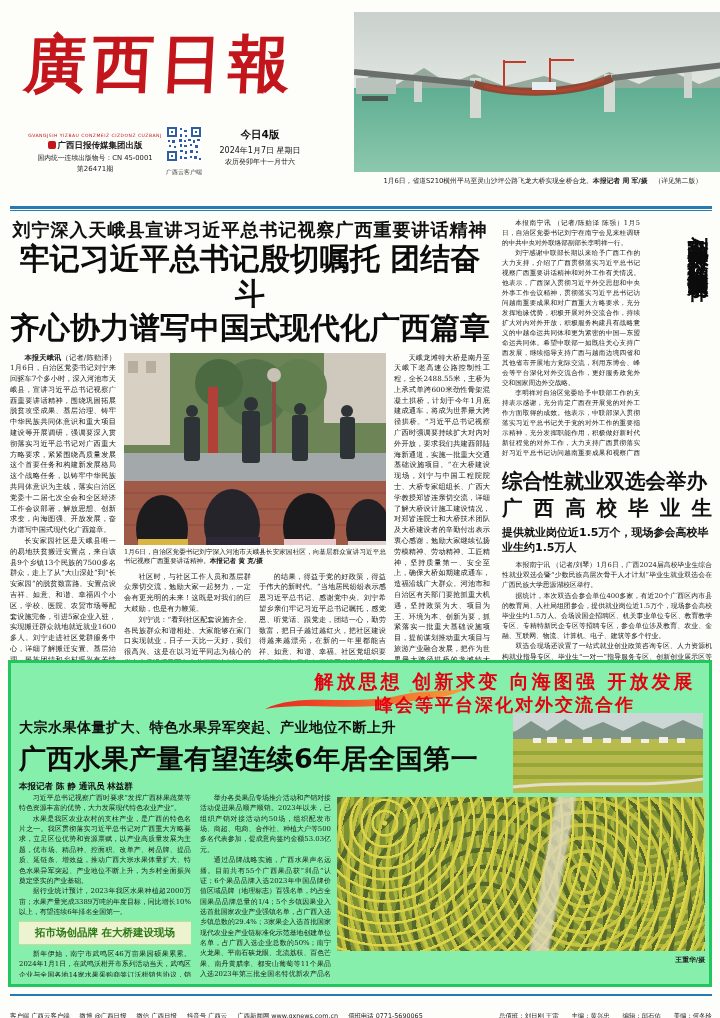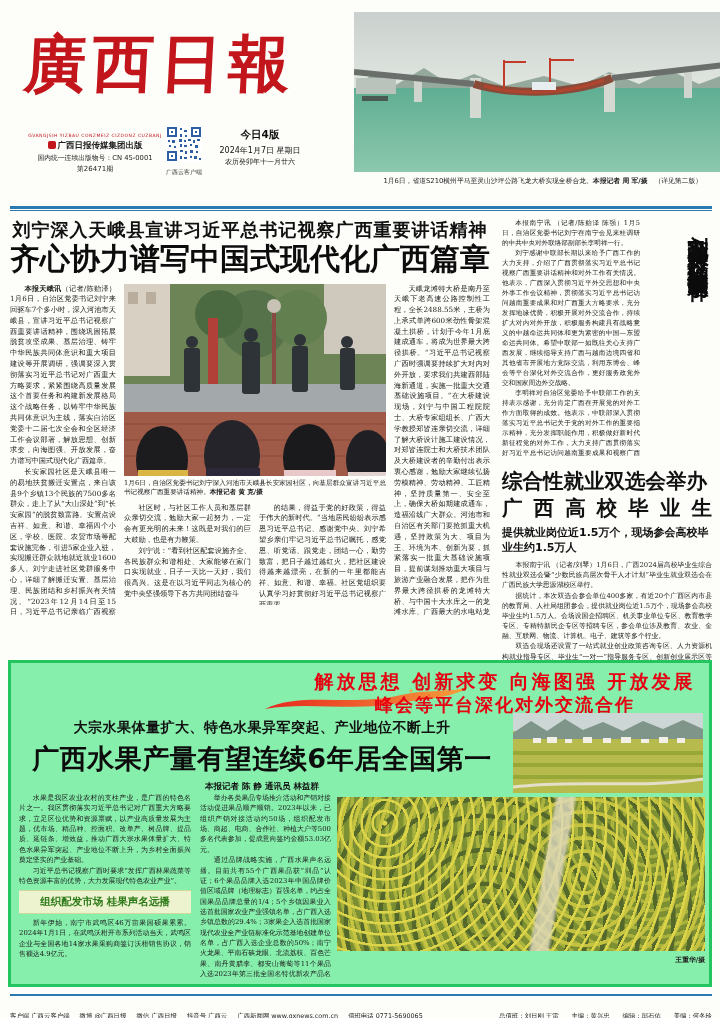--- a/index.html
+++ b/index.html
@@ -66,21 +66,21 @@
   .jf-body p { text-indent:2em; }
 
   
   .fruit { position:absolute; left:8px; top:660px; width:704px; height:327px; border:3px solid #22c55e;
            background:#86efac; }
   .banner1 { position:absolute; left:300px; right:10px; top:6px; text-align:center; color:#e60012;
              font-weight:900; font-size:19px; letter-spacing:3px; white-space:nowrap; }
   .banner2 { position:absolute; left:300px; right:10px; top:30px; text-align:center; color:#e60012;
              font-weight:900; font-size:18px; letter-spacing:2px; }
   .ribbon { position:absolute; left:250px; top:22px; width:210px; height:32px; }
-  .f-header { position:absolute; left:8px; top:56px; width:486px; text-align:center; }
+  .f-header { position:absolute; left:8px; top:56px; width:486px; text-align:left; }
   .f-kicker { font-family:"DejaVu Serif",serif; font-weight:bold; font-size:14px; color:#111; letter-spacing:.5px; }
   .f-headline { font-weight:900; font-size:27px; color:#0c0c0c; margin-top:4px; letter-spacing:.5px; }
   .f-byline { font-weight:bold; font-size:8.5px; margin-top:4px; color:#111; }
   .pano-photo { position:absolute; right:6px; top:50px; width:190px; height:80px; }
   .f-cols { position:absolute; left:8px; top:130px; width:312px; height:184px; display:flex; gap:9px;
             font-family:"DejaVu Serif",serif; font-size:6.9px; line-height:1.5; text-align:justify; overflow:hidden; }
   .f-cols p { text-indent:2em; }
   .f-col1 { width:172px; overflow:hidden; }
   .f-col2 { flex:1; overflow:hidden; }
   .green-box { background:#eef3cf; color:#2c7a18; font-weight:bold; text-align:center; font-size:10.5px;
@@ -204,20 +204,21 @@
       <div class="photo-cap"><span>1月6日，省道S210横州平马至灵山沙坪公路飞龙大桥实现全桥合龙。</span><b>本报记者 周 军/摄</b>　<span>（详见第二版）</span></div>
     </div>
   </div>
 
   <div class="rule-blue"></div>
 
   <div class="main">
 
     <div class="lead">
       <div class="lead-kicker">刘宁深入天峨县宣讲习近平总书记视察广西重要讲话精神</div>
+      <div class="lead-h">牢记习近平总书记殷切嘱托 团结奋斗</div>
       <div class="lead-h">齐心协力谱写中国式现代化广西篇章</div>
 
       <div class="lead-body">
         <div class="lb-col1">
           <p><span class="lede-tag">本报天峨讯</span><span>（记者/陈贻泽）1月6日，自治区党委书记刘宁来回驱车7个多小时，深入河池市天峨县，宣讲习近平总书记视察广西重要讲话精神，围绕巩固拓展脱贫攻坚成果、基层治理、铸牢中华民族共同体意识和重大项目建设等开展调研，强调要深入贯彻落实习近平总书记对广西重大方略要求，紧紧围绕高质量发展这个首要任务和构建新发展格局这个战略任务，以铸牢中华民族共同体意识为主线，落实自治区党委十二届七次全会和全区经济工作会议部署，解放思想、创新求变，向海图强、开放发展，奋力谱写中国式现代化广西篇章。</span></p>
           <p>长安家园社区是天峨县唯一的易地扶贫搬迁安置点，来自该县9个乡镇13个民族的7500多名群众，走上了从“大山深处”到“长安家园”的脱贫致富路。安置点设吉祥、如意、和谐、幸福四个小区，学校、医院、农贸市场等配套设施完备，引进5家企业入驻，实现搬迁群众就地就近就业1600多人。刘宁走进社区党群服务中心，详细了解搬迁安置、基层治理、民族团结和乡村振兴有关情况。“2023年12月14日至15日，习近平总书记亲临广西视察并发表重要讲话，充分肯定广西工作，勉励我们解放思想、创新求变，向海图强、开放发展，进一步指明了广西现代化建设的重大使命和努力方向。”刘宁表示，习近平总书记在视察南宁市蟠龙</p>
         </div>
 
         <div class="lb-mid">
           <svg class="lead-photo" viewBox="0 0 262 192">
@@ -338,23 +339,24 @@
     </svg>
 
     <div class="f-header">
       <div class="f-kicker">大宗水果体量扩大、特色水果异军突起、产业地位不断上升</div>
       <div class="f-headline">广西水果产量有望连续6年居全国第一</div>
       <div class="f-byline">本报记者 陈 静 通讯员 林益群</div>
     </div>
 
     <div class="f-cols">
       <div class="f-col1">
+        <p>习近平总书记视察广西时要求“发挥广西林果蔬菜等特色资源丰富的优势，大力发展现代特色农业产业”。</p>
         <p>水果是我区农业农村的支柱产业，是广西的特色名片之一。我区贯彻落实习近平总书记对广西重大方略要求，立足区位优势和资源禀赋，以产业高质量发展为主题，优市场、精品种、控面积、改单产、树品牌、提品质、延链条、增效益，推动广西大宗水果体量扩大、特色水果异军突起、产业地位不断上升，为乡村全面振兴奠定坚实的产业基础。</p>
-        <p>习近平总书记视察广西时要求“发挥广西林果蔬菜等特色资源丰富的优势，大力发展现代特色农业产业”。</p>
-        <div class="green-box">组织配发市场 桂果声名远播</div>
+        <p>据行业统计预计，2023年我区水果种植超2000万亩；水果产量完成3389万吨的年度目标，同比增长10%以上，有望连续6年排名全国第一。</p>
+        <div class="green-box">拓市场创品牌 在大桥建设现场</div>
         <p>新年伊始，南宁市武鸣区46万亩果园硕果累累。2024年1月1日，在武鸣沃柑开市系列活动当天，武鸣区企业与全国各地14家水果采购商签订沃柑销售协议，销售额达4.9亿元。</p>
 
       </div>
       <div class="f-col2">
         <p>举办各类果品专场推介活动和产销对接活动促进果品顺产顺销。2023年以来，已组织产销对接活动约50场，组织配发市场、商超、电商、合作社、种植大户等500多名代表参加，促成意向签约金额53.03亿元。</p>
         <p>通过品牌战略实施，广西水果声名远播。目前共有55个广西果品获“圳品”认证；6个果品品牌入选2023年中国品牌价值区域品牌（地理标志）百强名单，约占全国果品品牌总量的1/4；5个乡镇因果业入选首批国家农业产业强镇名单，占广西入选乡镇总数的29.4%；3家果企入选首批国家现代农业全产业链标准化示范基地创建单位名单，占广西入选企业总数的50%；南宁火龙果、平南石硖龙眼、北流荔枝、百色芒果、南丹黄腊李、都安山葡萄等11个果品入选2023年第三批全国名特优新农产品名录，占此次广西新增农产品总数的34.4%，占全国新增果品总数的8.87%。</p>
 
       </div>
     </div>
 

